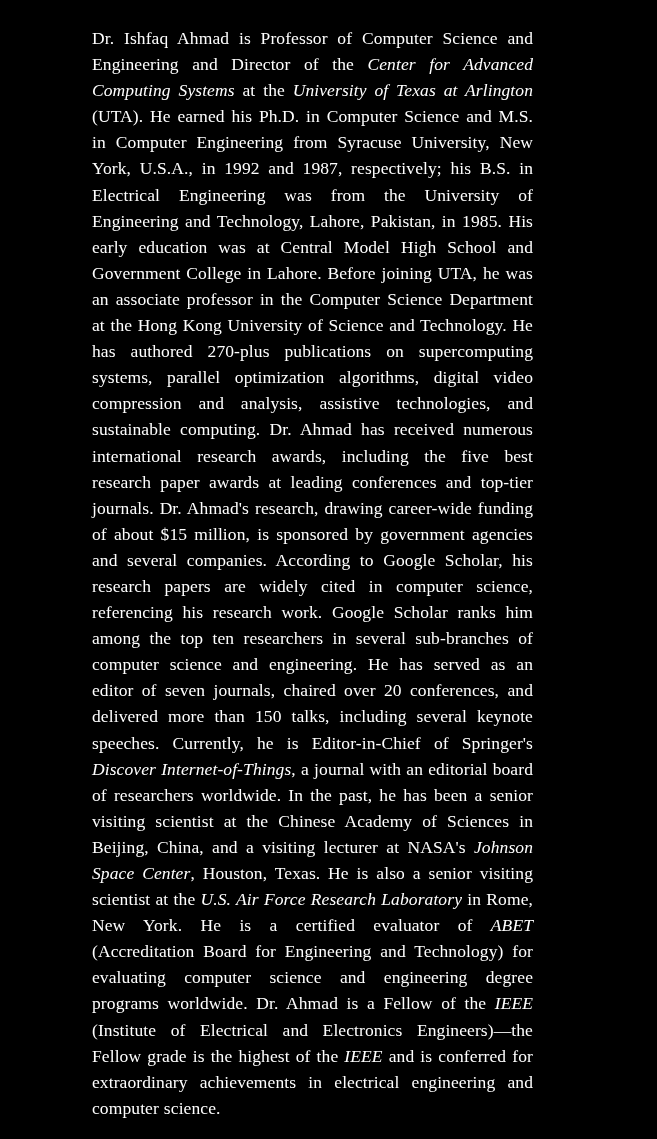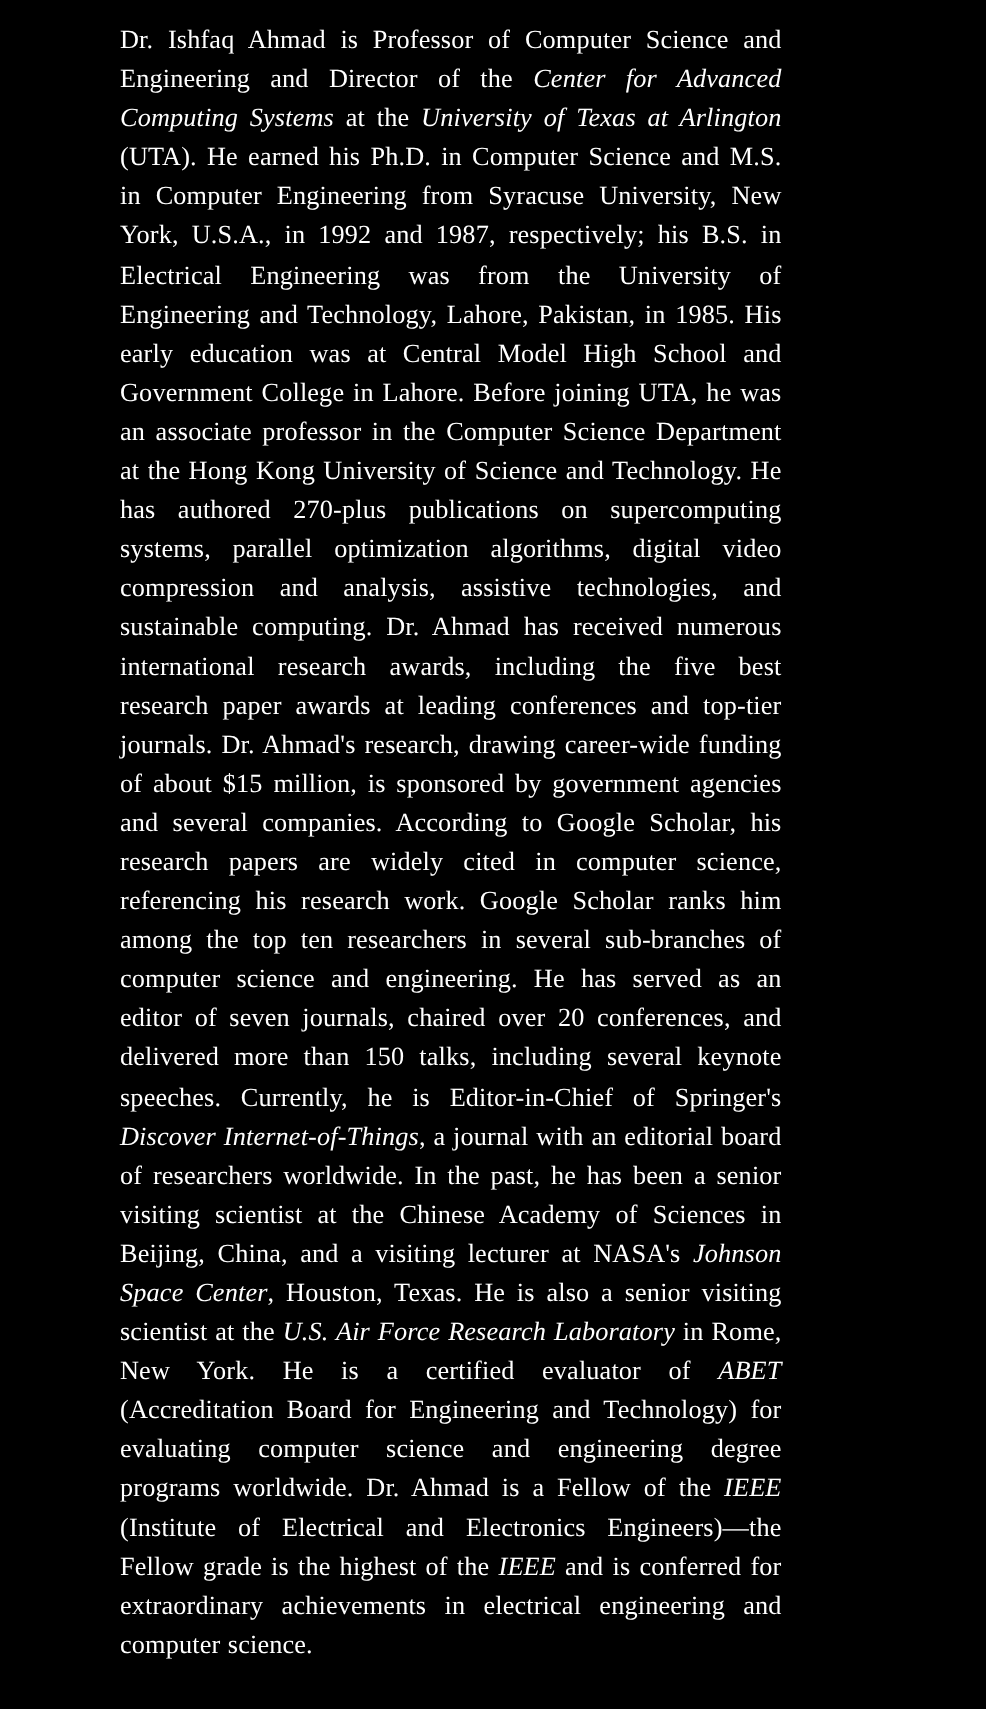--- a/index.html
+++ b/index.html
@@ -19,21 +19,21 @@
     top: 0;
     width: 657px;
     height: 1139px;
     background: #000000;
   }
   .bio {
     position: absolute;
     left: 80px;
     top: 13px;
     width: 441px;
-    margin: 0;
+    margin: 12px;
     color: #ffffff;
     font-family: "Liberation Serif", serif;
     font-size: 17.5px;
     line-height: 26.1px;
     text-align: justify;
     letter-spacing: 0.1px;
     word-spacing: 0.5px;
   }
   .bio i {
     font-style: italic;

